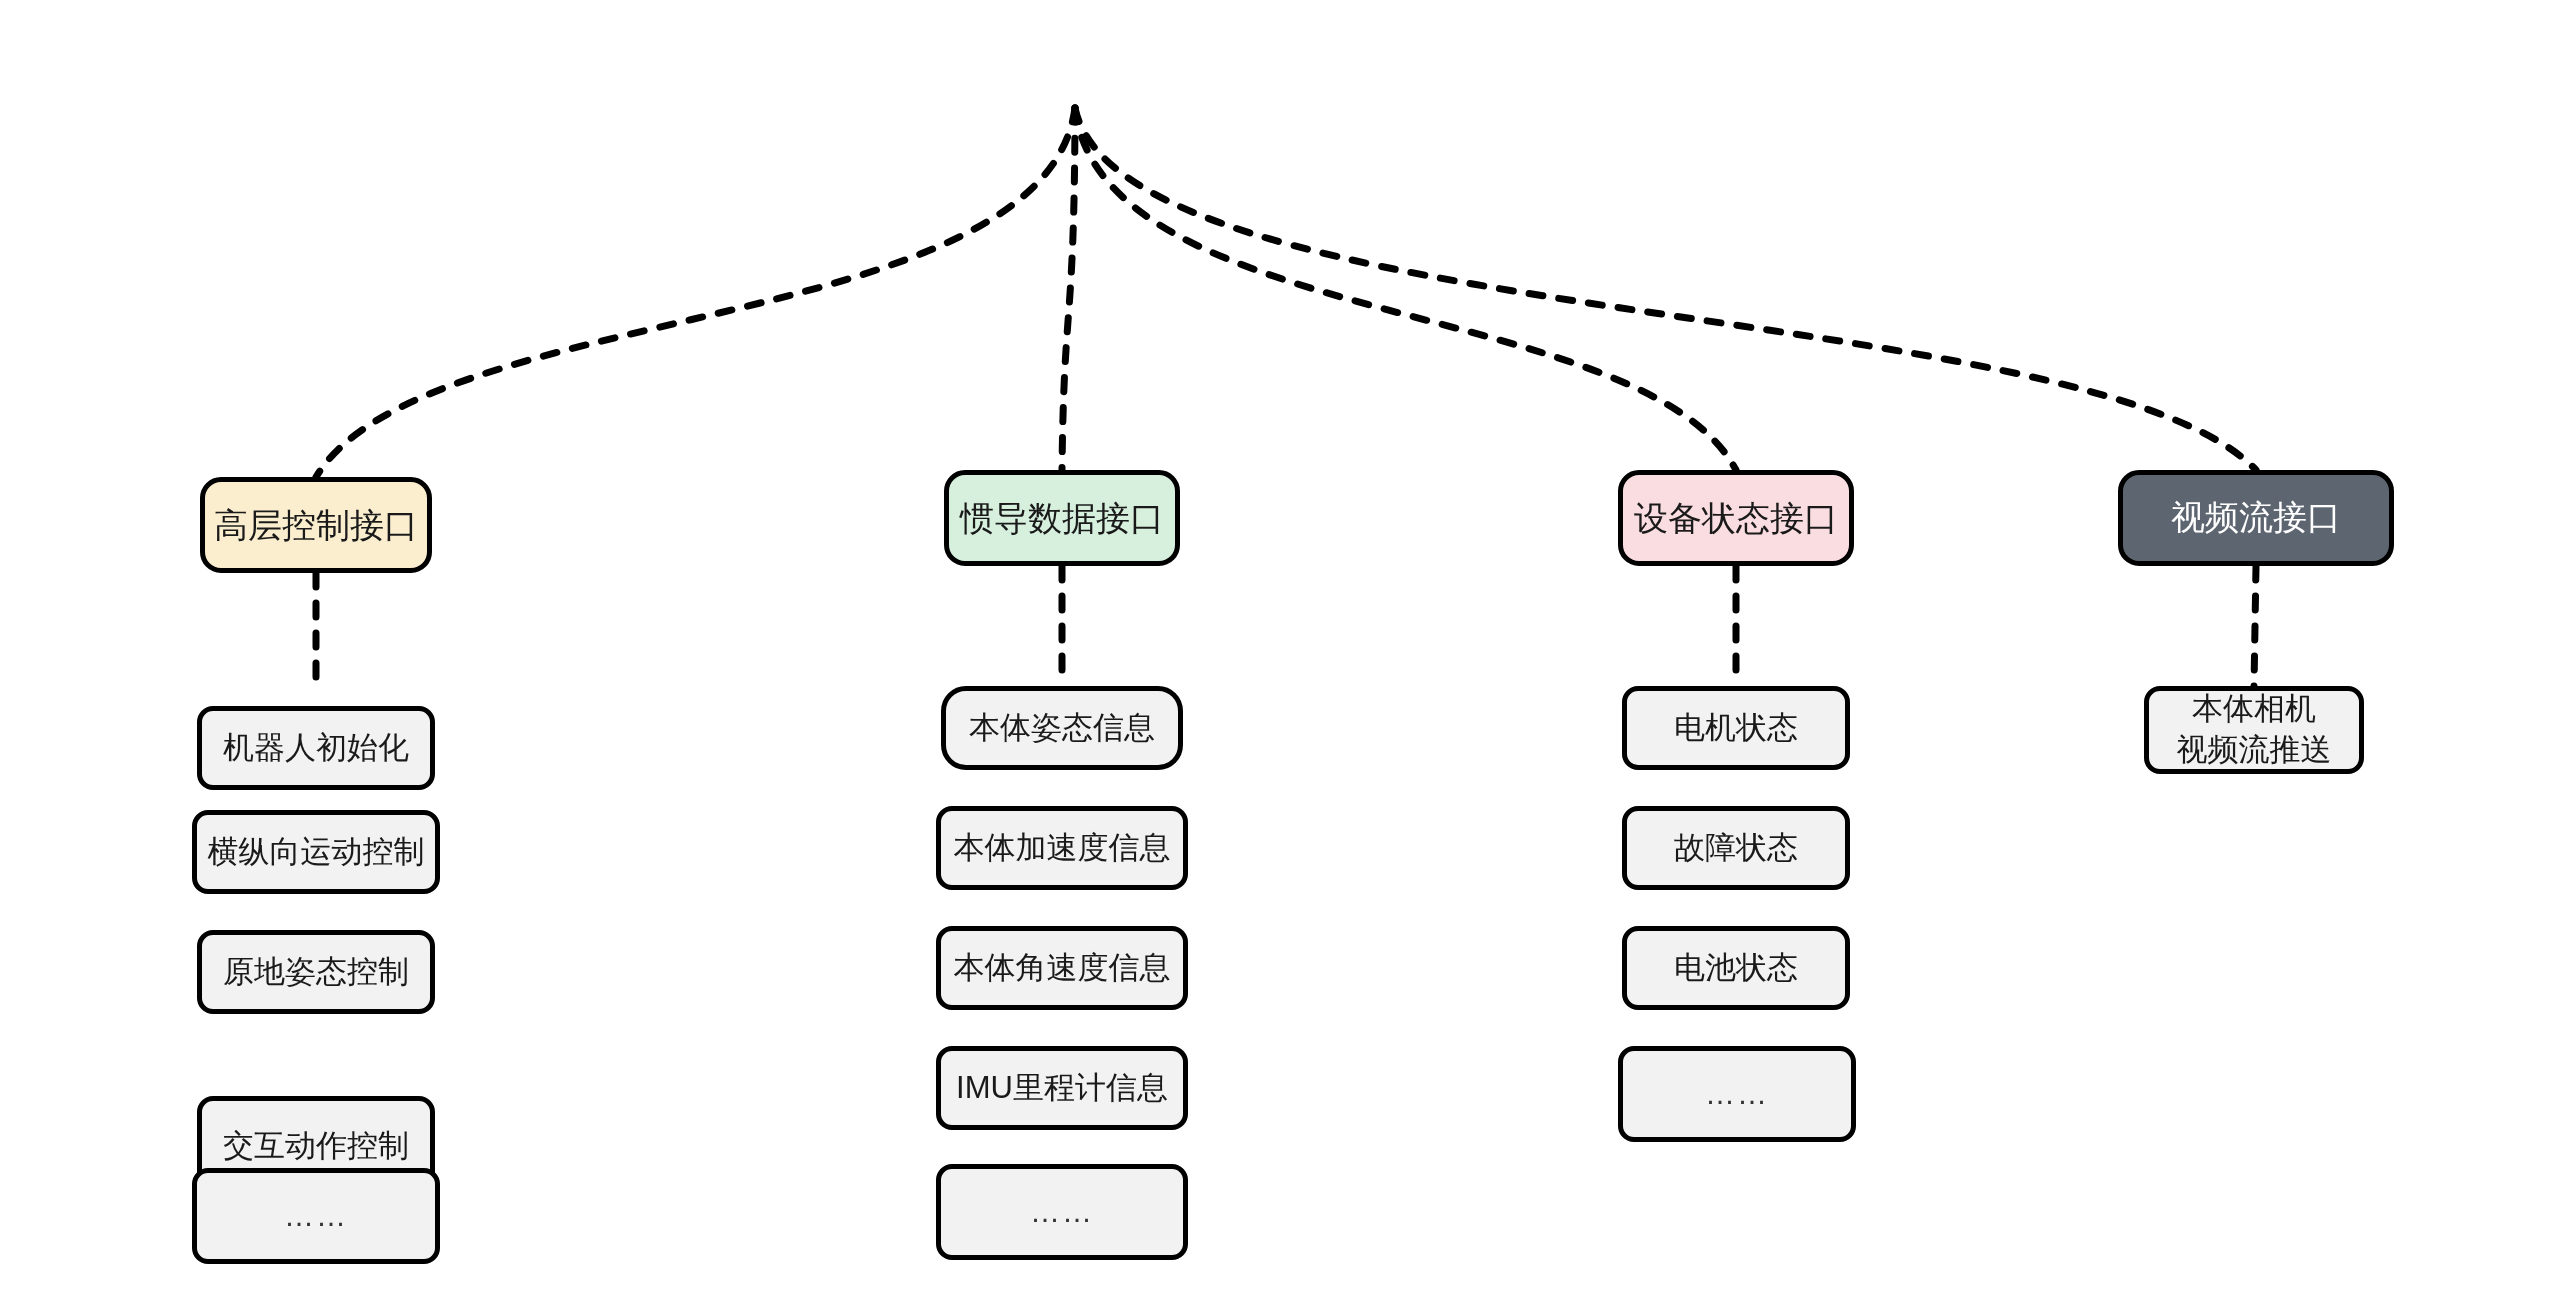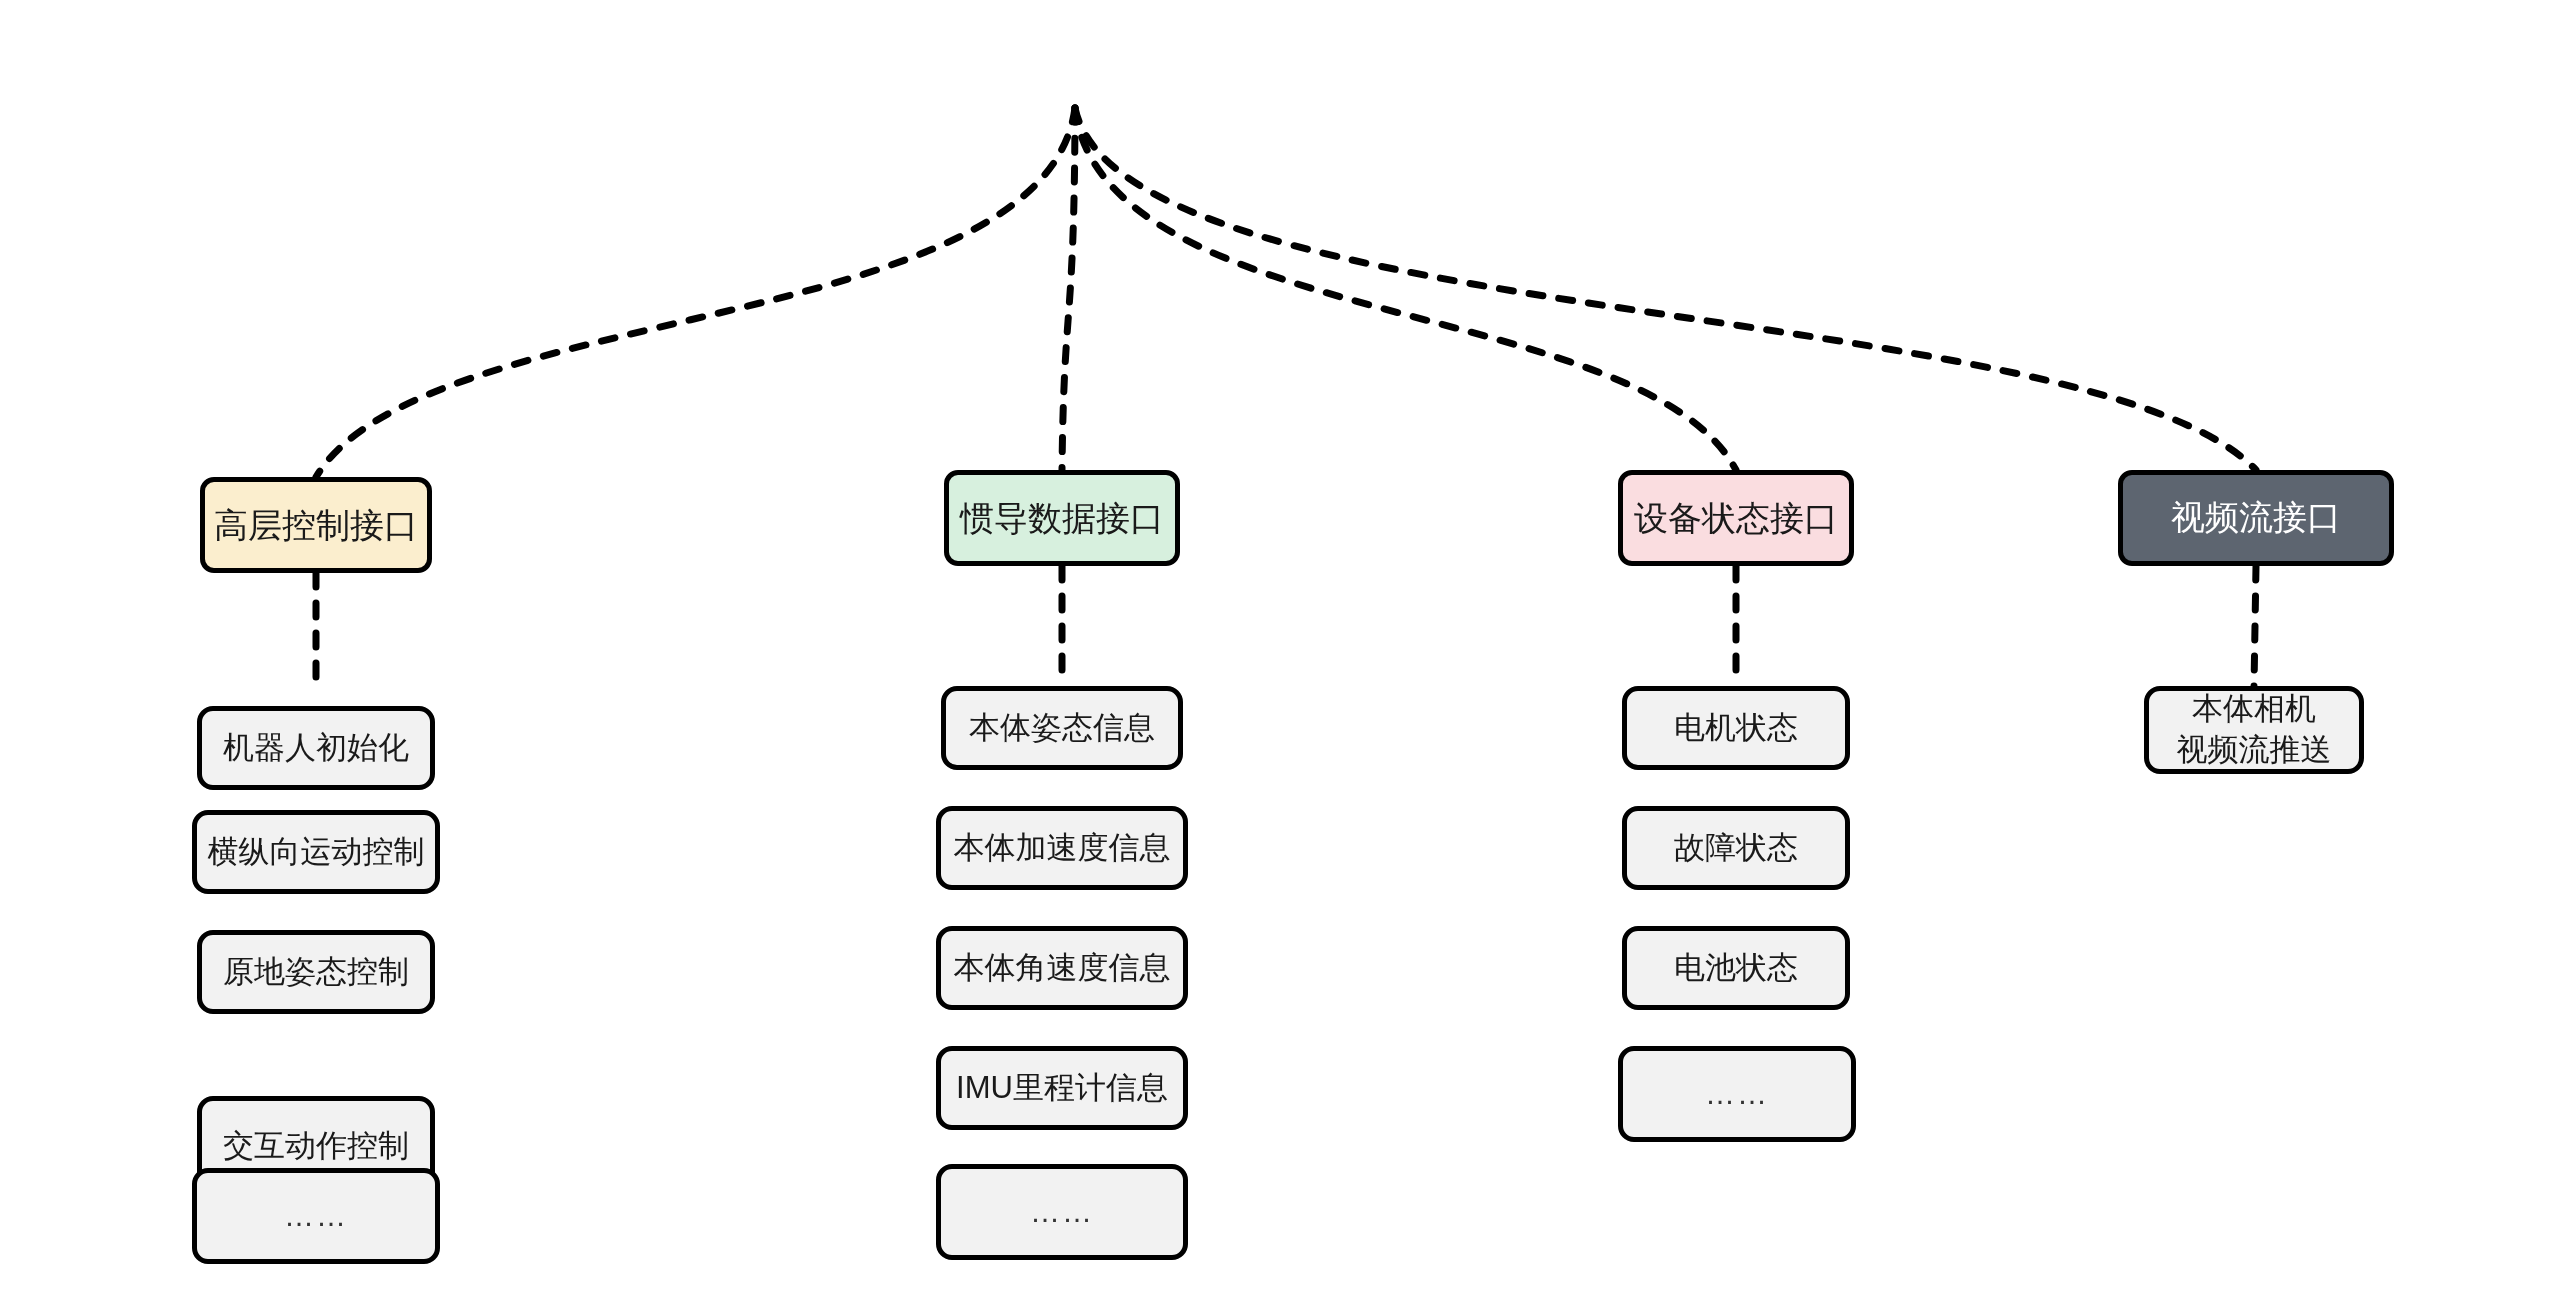--- a/index.html
+++ b/index.html
@@ -24,21 +24,21 @@
   }
   .root{
     border-radius:60px;
     background:#5d6570;
     color:#ffffff;
     font-weight:bold;
     font-size:40px;
     letter-spacing:1px;
   }
   .cat{
-    border-radius:14px;
+    border-radius:21px;
     font-size:34px;
   }
   .cat-1{background:#fbeece;}
   .cat-2{background:#d7f0de;}
   .cat-3{background:#fadde0;}
   .cat-4{background:#5d6570;color:#ffffff;font-family:Liberation Serif, serif;}
   .leaf{
     border-radius:16px;
     background:#f2f2f2;
     font-size:31px;
@@ -70,21 +70,21 @@
 
 
   <div id="nodes-layer">
       <div class="node cat cat-1" style="left: 200px; top: 477px; width: 232px; height: 96px; background: rgb(251, 238, 206); color: rgb(26, 26, 26);"><span>高层控制接口</span></div>
       <div class="node leaf" style="left: 197px; top: 692px; width: 238px; height: 84px; margin-top: 14px;"><span>机器人初始化</span></div>
       <div class="node leaf" style="left: 192px; top: 810px; width: 248px; height: 84px;"><span>横纵向运动控制</span></div>
       <div class="node leaf" style="left: 197px; top: 930px; width: 238px; height: 84px;"><span>原地姿态控制</span></div>
       <div class="node leaf" style="left: 197px; top: 1096px; width: 238px; height: 100px;"><span>交互动作控制</span></div>
       <div class="node leaf ellipsis" style="left: 192px; top: 1168px; width: 248px; height: 96px;"><span>……</span></div>
       <div class="node cat cat-2" style="left: 944px; top: 470px; width: 236px; height: 96px; background: rgb(215, 240, 222); color: rgb(26, 26, 26);"><span>惯导数据接口</span></div>
-      <div class="node leaf" style="left: 941px; top: 686px; width: 242px; height: 84px;"><span>本体姿态信息</span></div>
+      <div class="node leaf" style="left: 941px; top: 686px; width: 242px; height: 84px; border-radius: 25px;"><span>本体姿态信息</span></div>
       <div class="node leaf" style="left: 936px; top: 806px; width: 252px; height: 84px;"><span>本体加速度信息</span></div>
       <div class="node leaf" style="left: 936px; top: 926px; width: 252px; height: 84px; font-family: Liberation Serif, serif;"><span>本体角速度信息</span></div>
       <div class="node leaf" style="left: 936px; top: 1046px; width: 252px; height: 84px;"><span>IMU里程计信息</span></div>
       <div class="node leaf ellipsis" style="left: 936px; top: 1164px; width: 252px; height: 96px;"><span>……</span></div>
       <div class="node cat cat-3" style="left: 1618px; top: 470px; width: 236px; height: 96px; background: rgb(250, 221, 224); color: rgb(26, 26, 26);"><span>设备状态接口</span></div>
       <div class="node leaf" style="left: 1622px; top: 686px; width: 228px; height: 84px;"><span>电机状态</span></div>
       <div class="node leaf" style="left: 1622px; top: 806px; width: 228px; height: 84px;"><span>故障状态</span></div>
       <div class="node leaf" style="left: 1622px; top: 926px; width: 228px; height: 84px;"><span>电池状态</span></div>
       <div class="node leaf ellipsis" style="left: 1618px; top: 1046px; width: 238px; height: 96px;"><span>……</span></div>
       <div class="node cat cat-4" style="left: 2118px; top: 470px; width: 276px; height: 96px; background: rgb(93, 101, 112); color: rgb(255, 255, 255);"><span>视频流接口</span></div>

